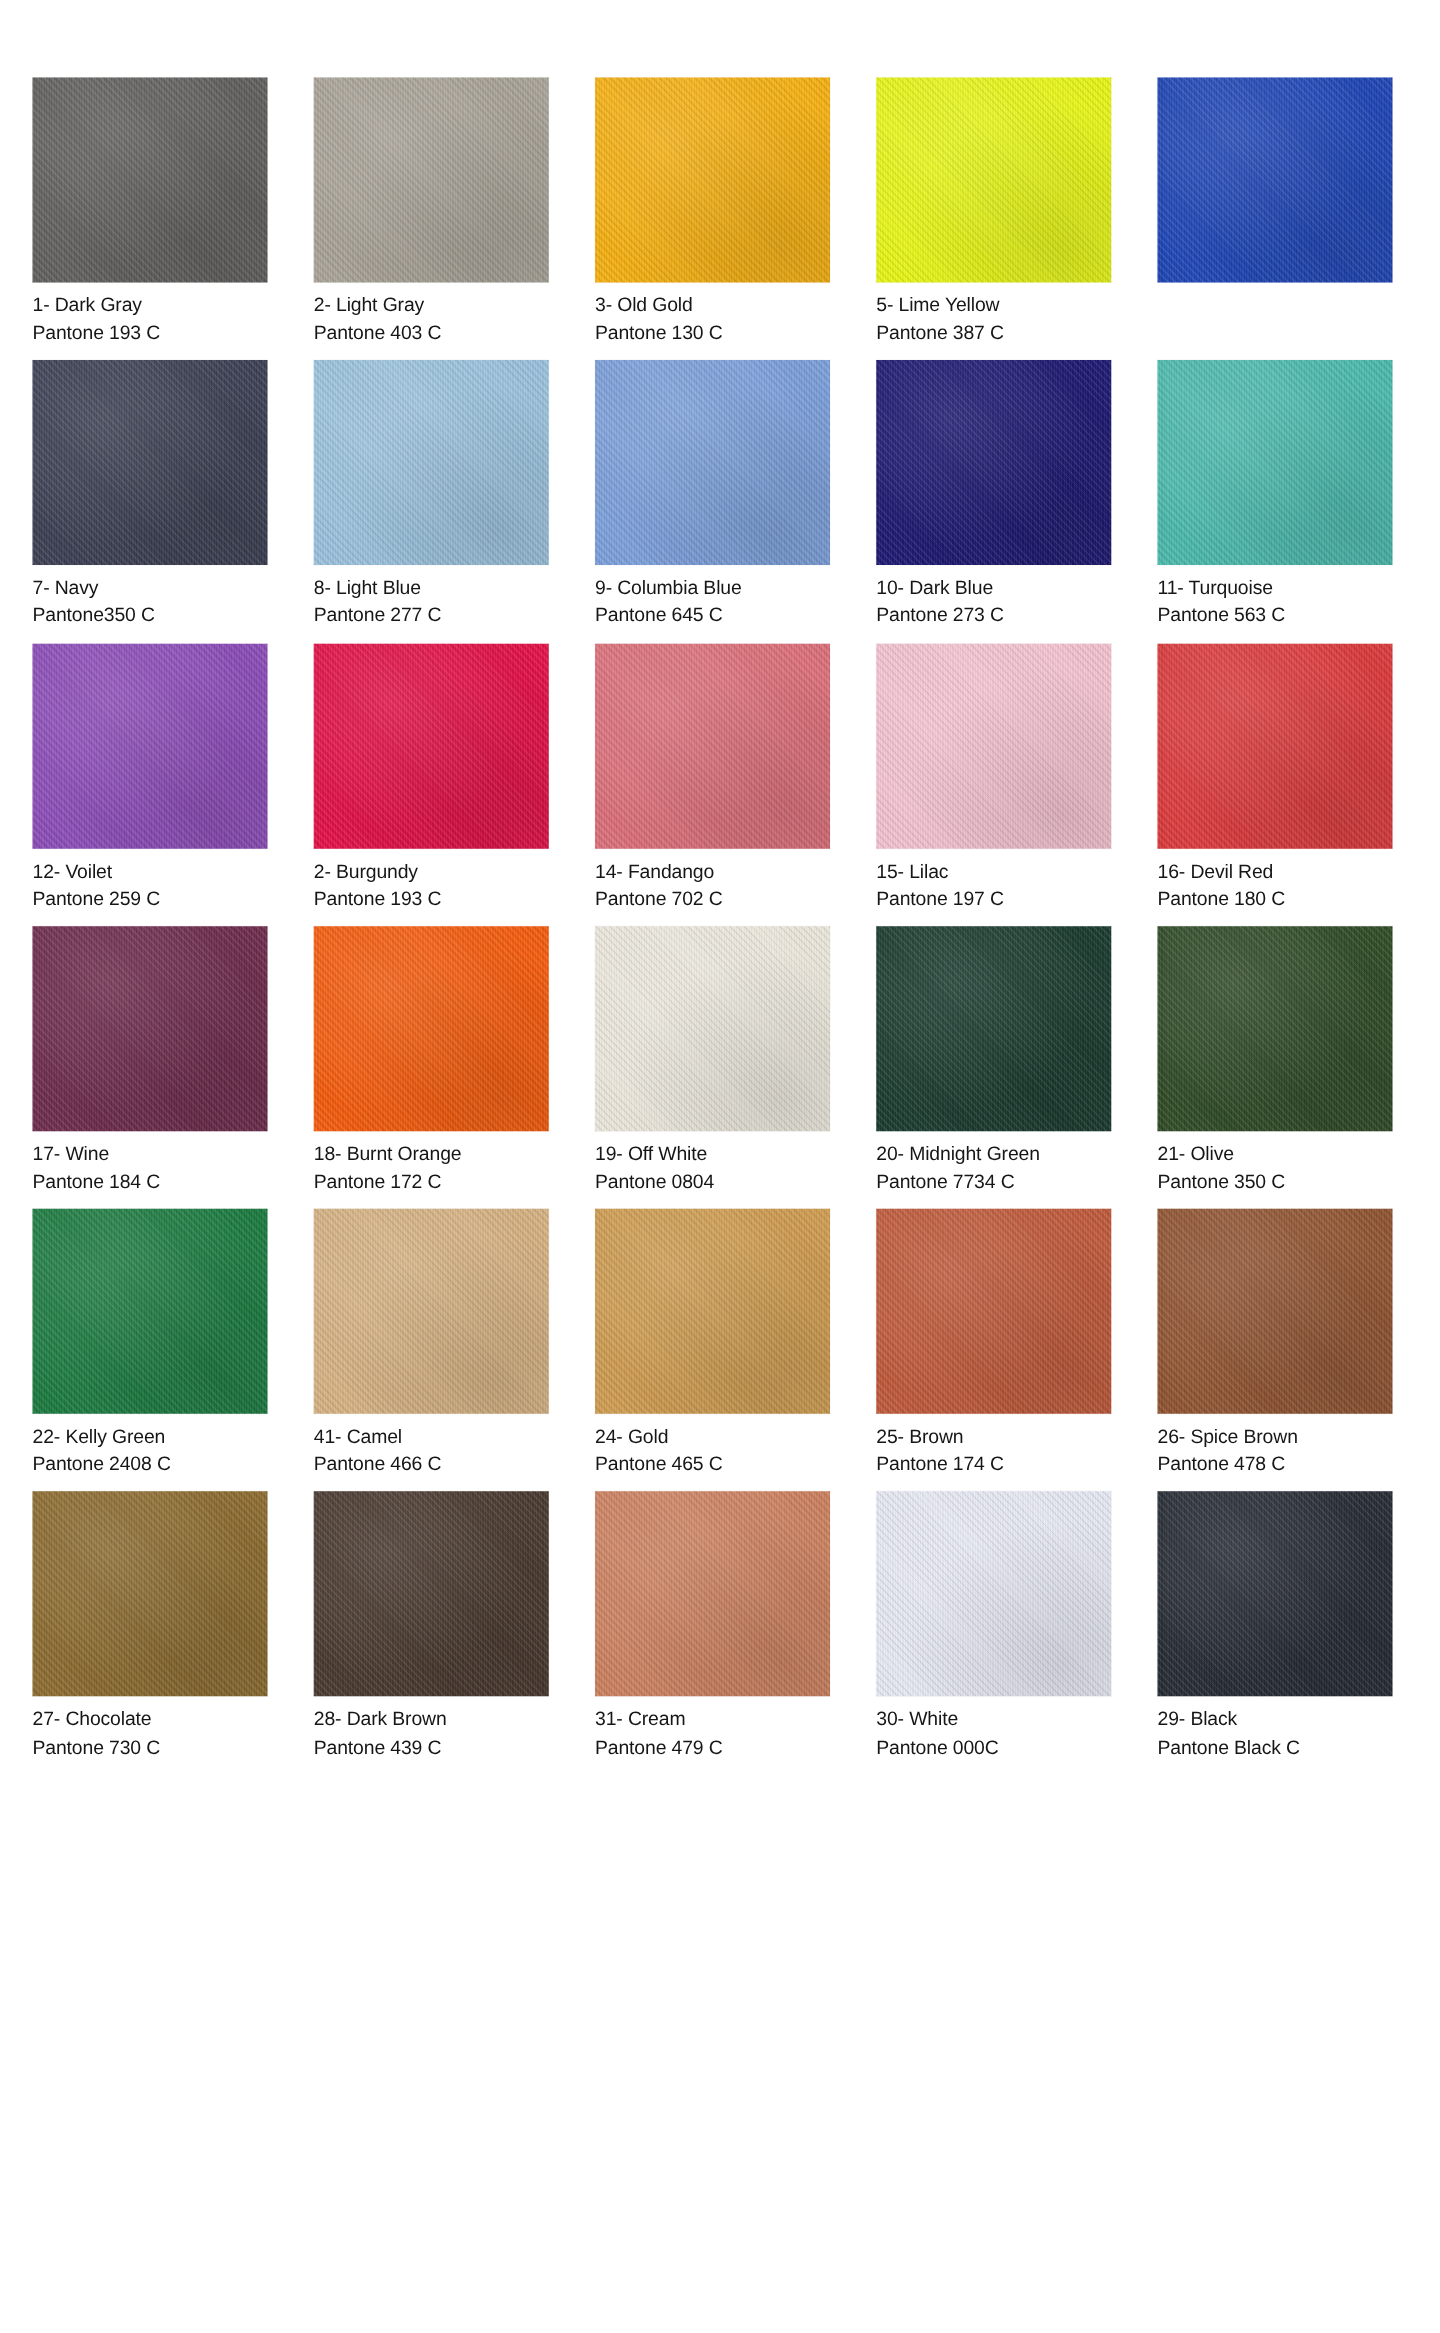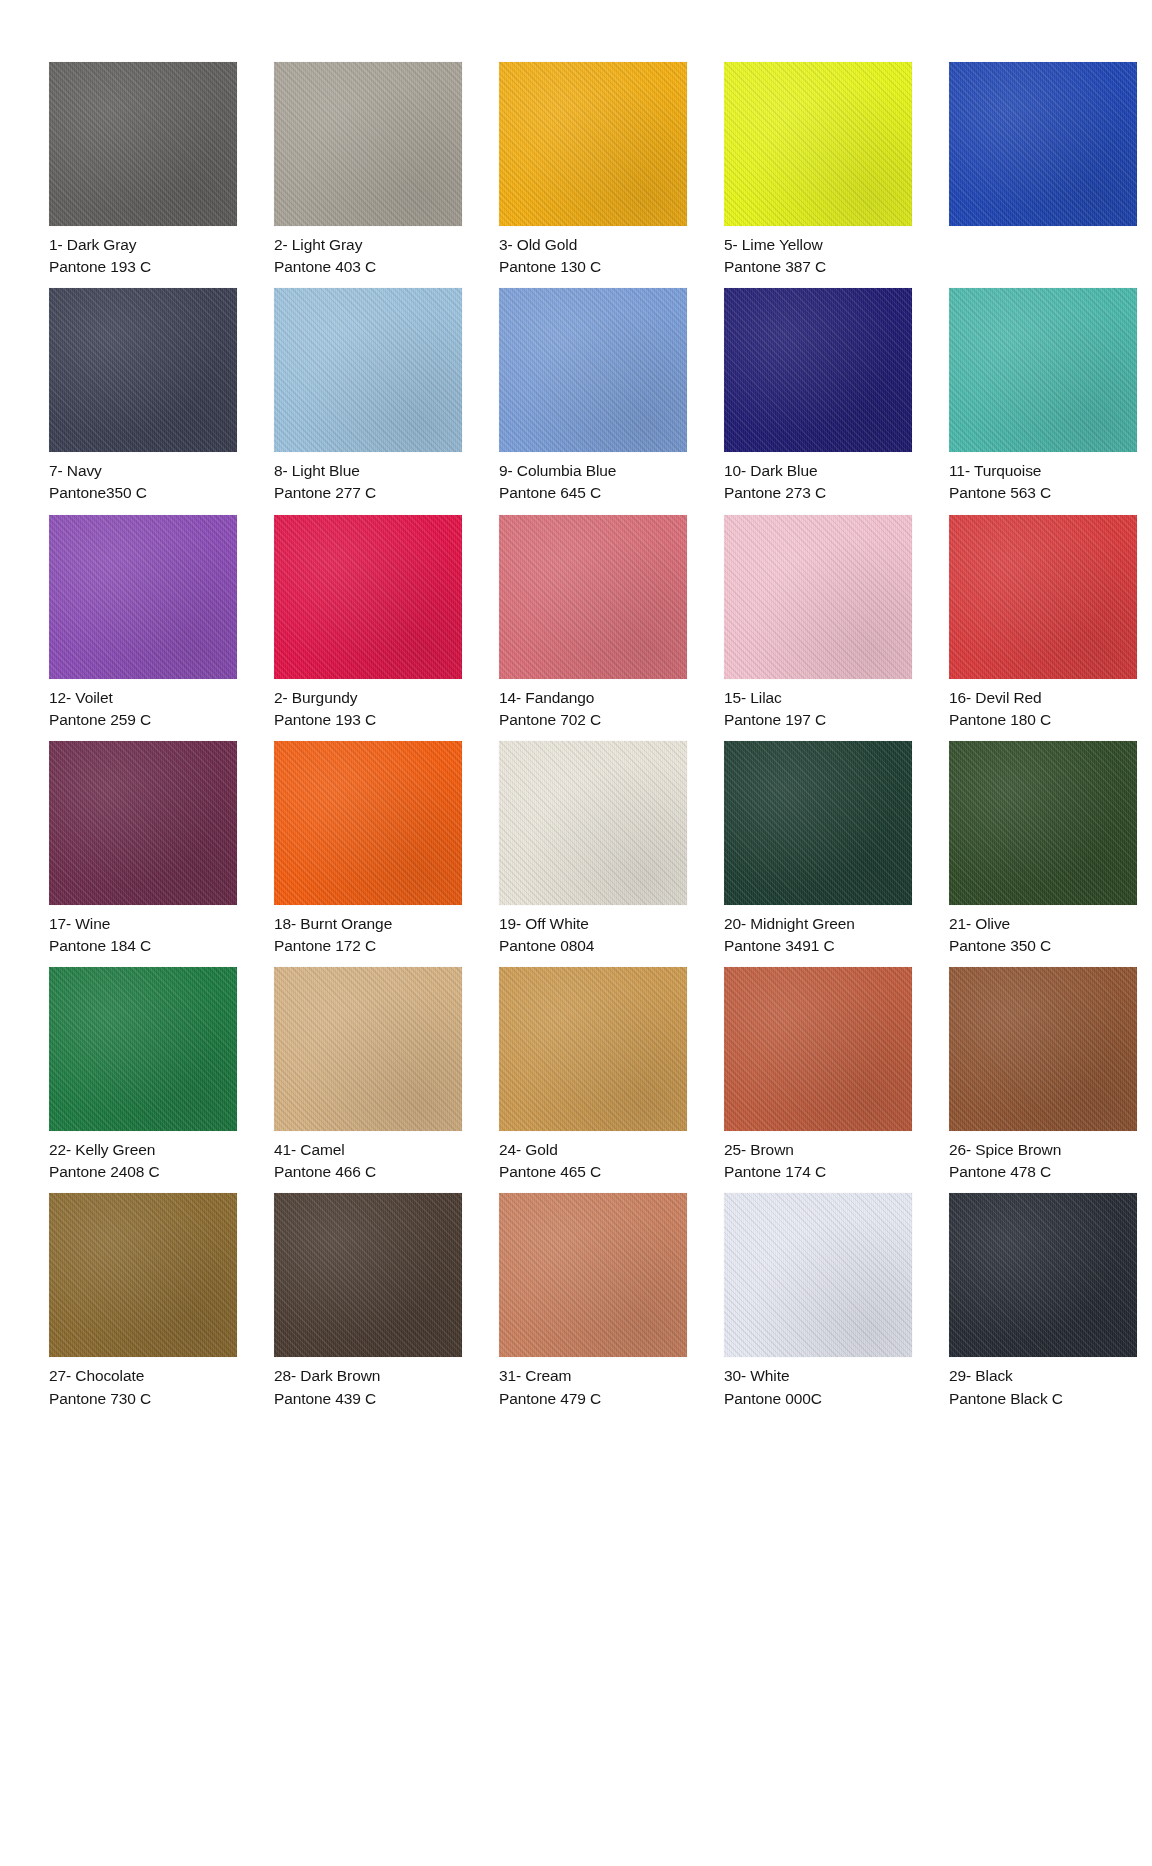--- a/index.html
+++ b/index.html
@@ -13,21 +13,21 @@
     font-family: "Liberation Sans", sans-serif;
     color: #161616;
     -webkit-font-smoothing: antialiased;
   }
 
   #sheet {
     position: relative;
     width: 1152px;
     height: 1866px;
     box-sizing: border-box;
-    padding: 62px 30px 0 49px;
+    padding: 62px 30px 0 26px;
   }
 
   .swatch-grid {
     display: grid;
     grid-template-columns: repeat(5, 188px);
     column-gap: 37px;
     row-gap: 0px;
     align-content: start;
   }
 
@@ -222,21 +222,21 @@
         <div class="swatch-chip" style="background-color: rgb(233, 229, 218);"></div>
         <div class="swatch-caption">
           <span class="swatch-name">19- Off White</span>
           <span class="swatch-pantone">Pantone 0804</span>
         </div>
       </div>
       <div class="swatch-cell">
         <div class="swatch-chip" style="background-color: rgb(29, 61, 49);"></div>
         <div class="swatch-caption">
           <span class="swatch-name">20- Midnight Green</span>
-          <span class="swatch-pantone">Pantone 3491 C</span>
+          <span class="swatch-pantone">Pantone 7734 C</span>
         </div>
       </div>
       <div class="swatch-cell">
         <div class="swatch-chip" style="background-color: rgb(47, 74, 38);"></div>
         <div class="swatch-caption">
           <span class="swatch-name">21- Olive</span>
           <span class="swatch-pantone">Pantone 350 C</span>
         </div>
       </div>
       <div class="swatch-cell">

